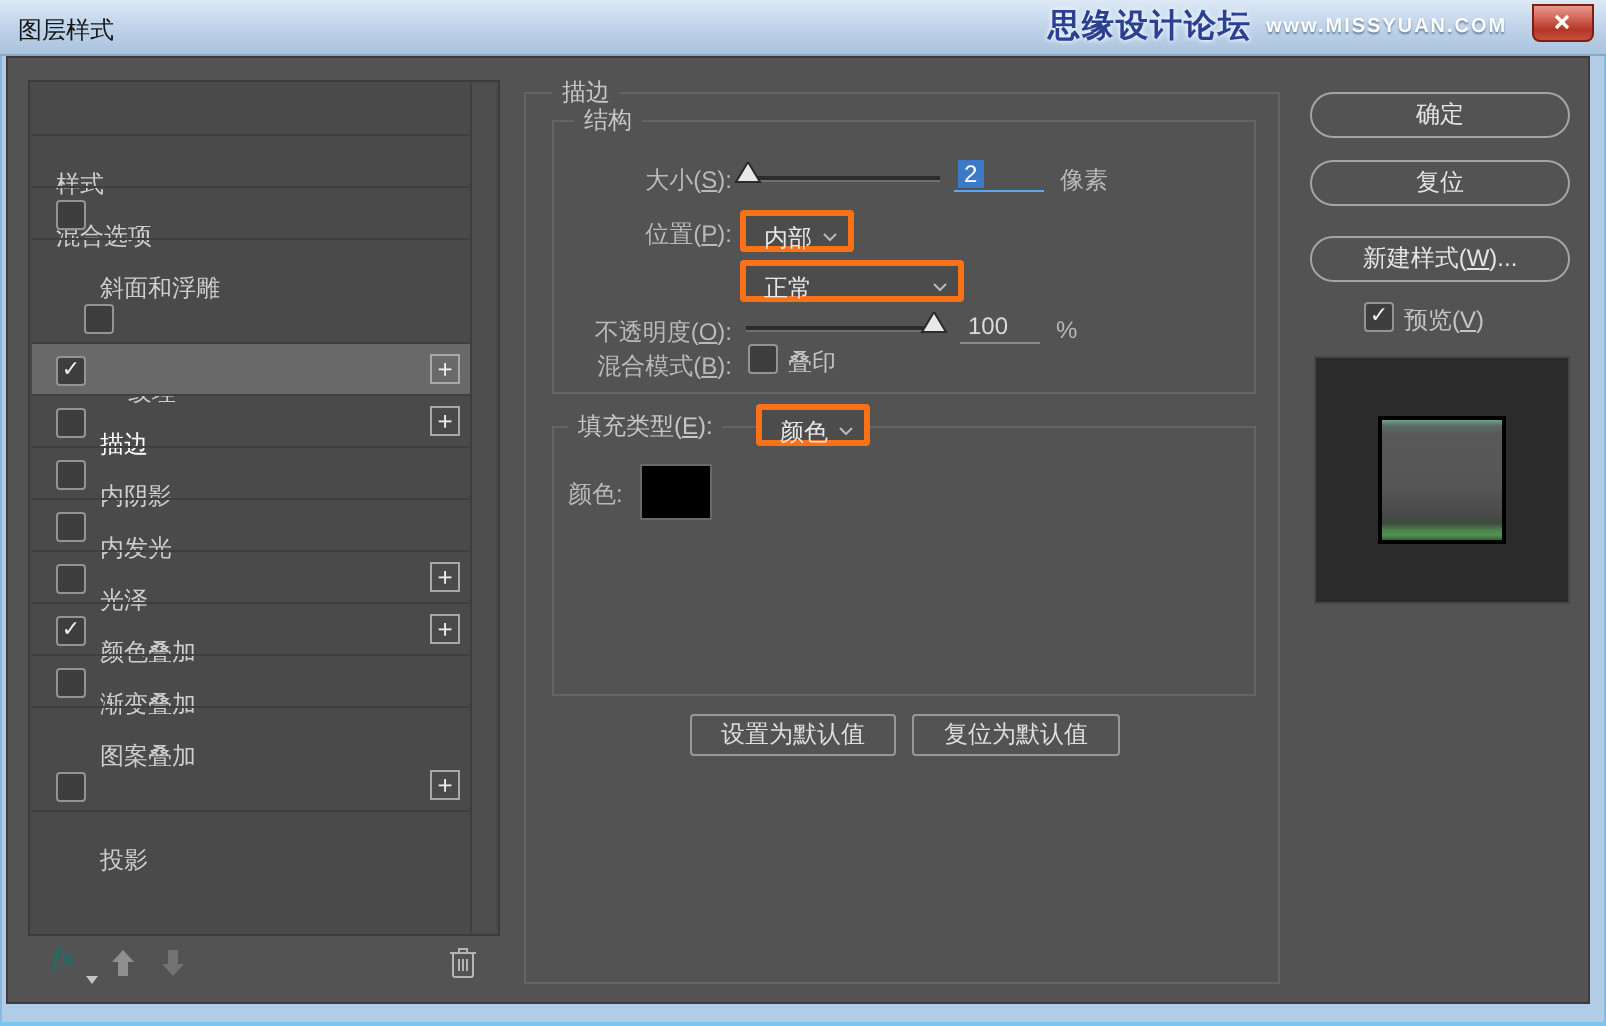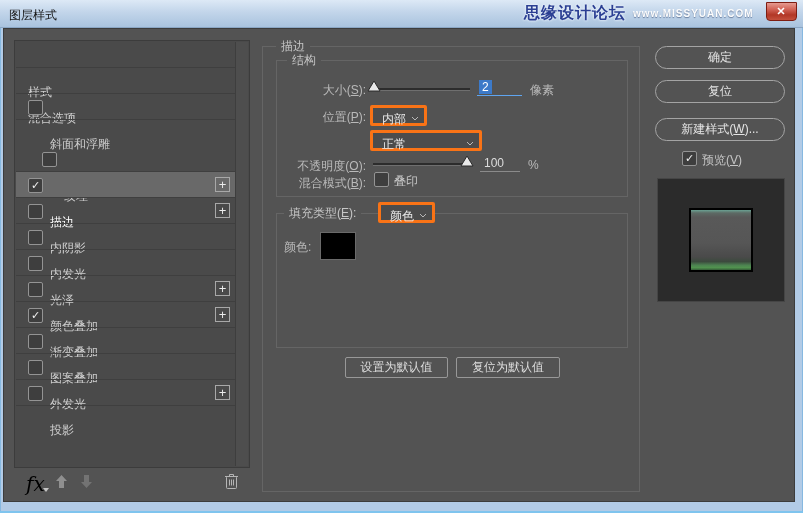--- a/index.html
+++ b/index.html
@@ -21,21 +21,21 @@
   .ind .cb{left:26px;}
   .lbl{position:absolute;left:34px;top:6px;font-size:12px;color:#cecece;white-space:nowrap;margin-top:36px;}
   .ind .lbl{left:48px;}
   .lbl.plain{left:12px;}
   .sel .lbl{color:#ffffff;}
   .plus{position:absolute;right:6px;top:5px;width:15px;height:15px;border:1px solid #a8a8a8;color:#ececec;font-size:13px;line-height:14px;text-align:center;box-sizing:border-box;}
   .plus::before{content:"+";}
   .scrolltrack{position:absolute;right:1px;top:1px;width:13px;height:424px;background:#4e4e4e;border-left:1px solid #3e3e3e;box-sizing:border-box;}
 
   
-  .fx{position:absolute;left:26px;top:472px;font-size:20px;font-style:italic;color:#000000;font-family:"DejaVu Serif","Liberation Serif",serif;}
+  .fx{position:absolute;left:26px;top:472px;font-size:12px;font-style:italic;color:#0f766e;font-family:"DejaVu Serif","Liberation Serif",serif;}
   .fx-caret{position:absolute;left:43px;top:488px;width:0;height:0;border-left:3px solid transparent;border-right:3px solid transparent;border-top:4px solid #c4c4c4;}
   .icon-abs{position:absolute;}
 
   
   .gbox{position:absolute;border:1px solid #656565;box-sizing:border-box;}
   .chip{position:absolute;background:#535353;padding:0 5px;font-size:12px;color:#c6c6c6;line-height:14px;white-space:nowrap;}
   .flabel{position:absolute;width:90px;text-align:right;font-size:12px;color:#b9b9b9;white-space:nowrap;}
   .mn{text-decoration:underline;}
   .dd{position:absolute;height:21px;background:#4c4c4c;border:3px solid #f97316;border-radius:2px;box-sizing:border-box;}
   .dd .dtext{position:absolute;left:9px;top:3px;font-size:12px;color:#e8e8e8;white-space:nowrap;}
@@ -113,24 +113,20 @@
       </div>
     <div class="row" style="top:261px">
         <span class="cb">✓</span>
         <span class="lbl">渐变叠加</span>
         <span class="plus"></span>
       </div>
     <div class="row" style="top:287px">
         <span class="cb"></span>
         <span class="lbl">图案叠加</span>
       </div>
-    <div class="row" style="top:313px">
-        <span class="cb"></span>
-        <span class="lbl">外发光</span>
-      </div>
     <div class="row" style="top:339px">
         <span class="cb"></span>
         <span class="lbl">投影</span>
         <span class="plus"></span>
       </div>
     <div class="scrolltrack"></div>
   </div>
 
   <span class="fx">fx</span>
   <span class="fx-caret"></span>

